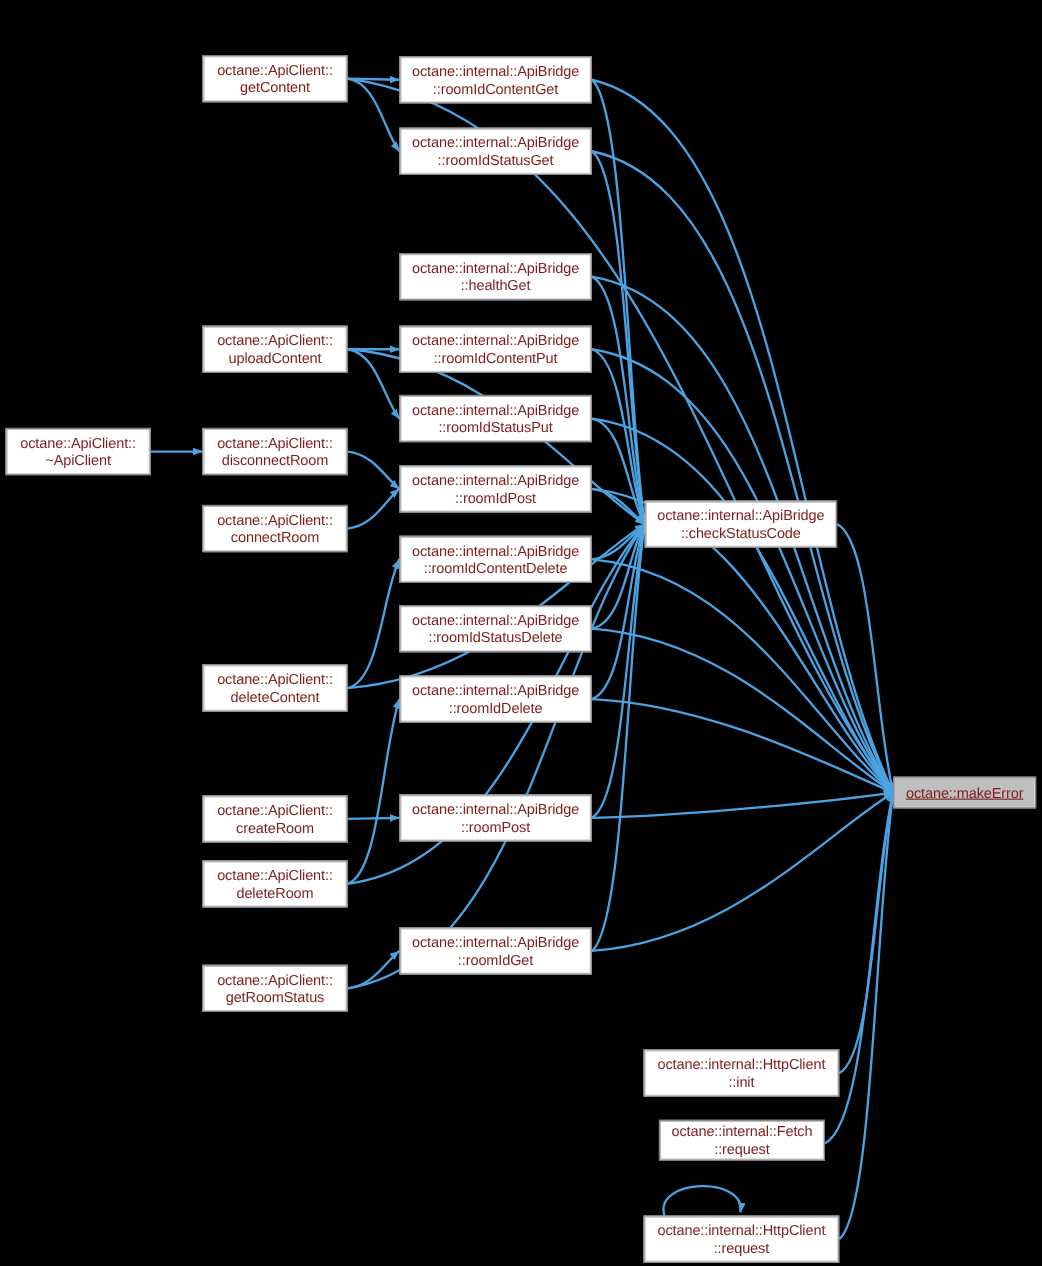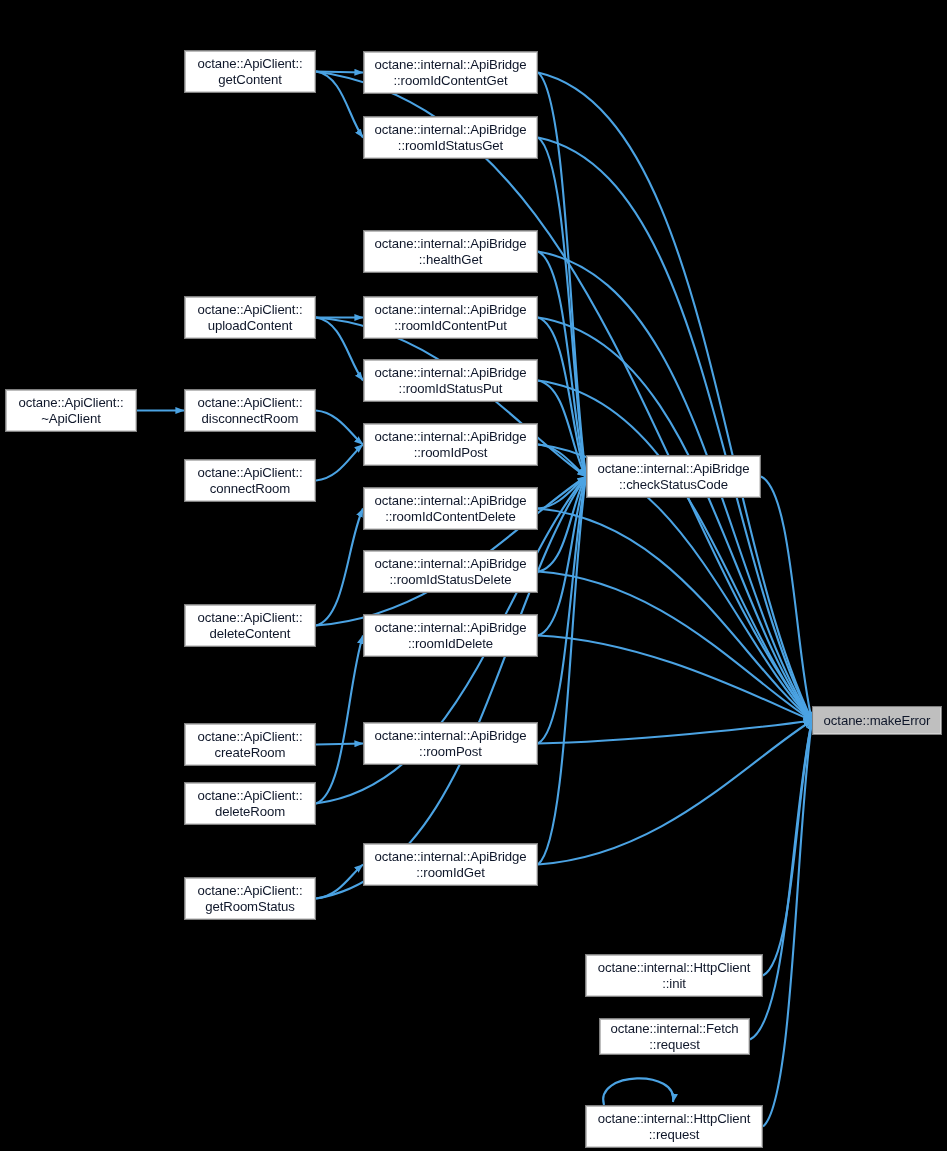--- a/index.html
+++ b/index.html
@@ -26,28 +26,29 @@
   .node {
     position: absolute;
     box-sizing: border-box;
     background: #ffffff;
     border: 1px solid #7f7f7f;
     box-shadow: 1px 1px 0 0 #bdbdbd inset, -1px -1px 0 0 #d4d4d4 inset;
     display: flex;
     align-items: center;
     justify-content: flex-end;
     text-align: center;
-    color: #0f172a;
+    color: #7f1d1d;
     font-size: 13.2px;
     line-height: 15.6px;
     letter-spacing: -0.1px;
     z-index: 5;
   }
   .node.highlight {
     background: #bfbfbf;
+    text-decoration: underline;
   }
   .node-label {
     display: block;
     width: 100%;
     white-space: pre-line;
     padding: 0 3px;
     box-sizing: border-box;
   }
 </style>
 </head>

